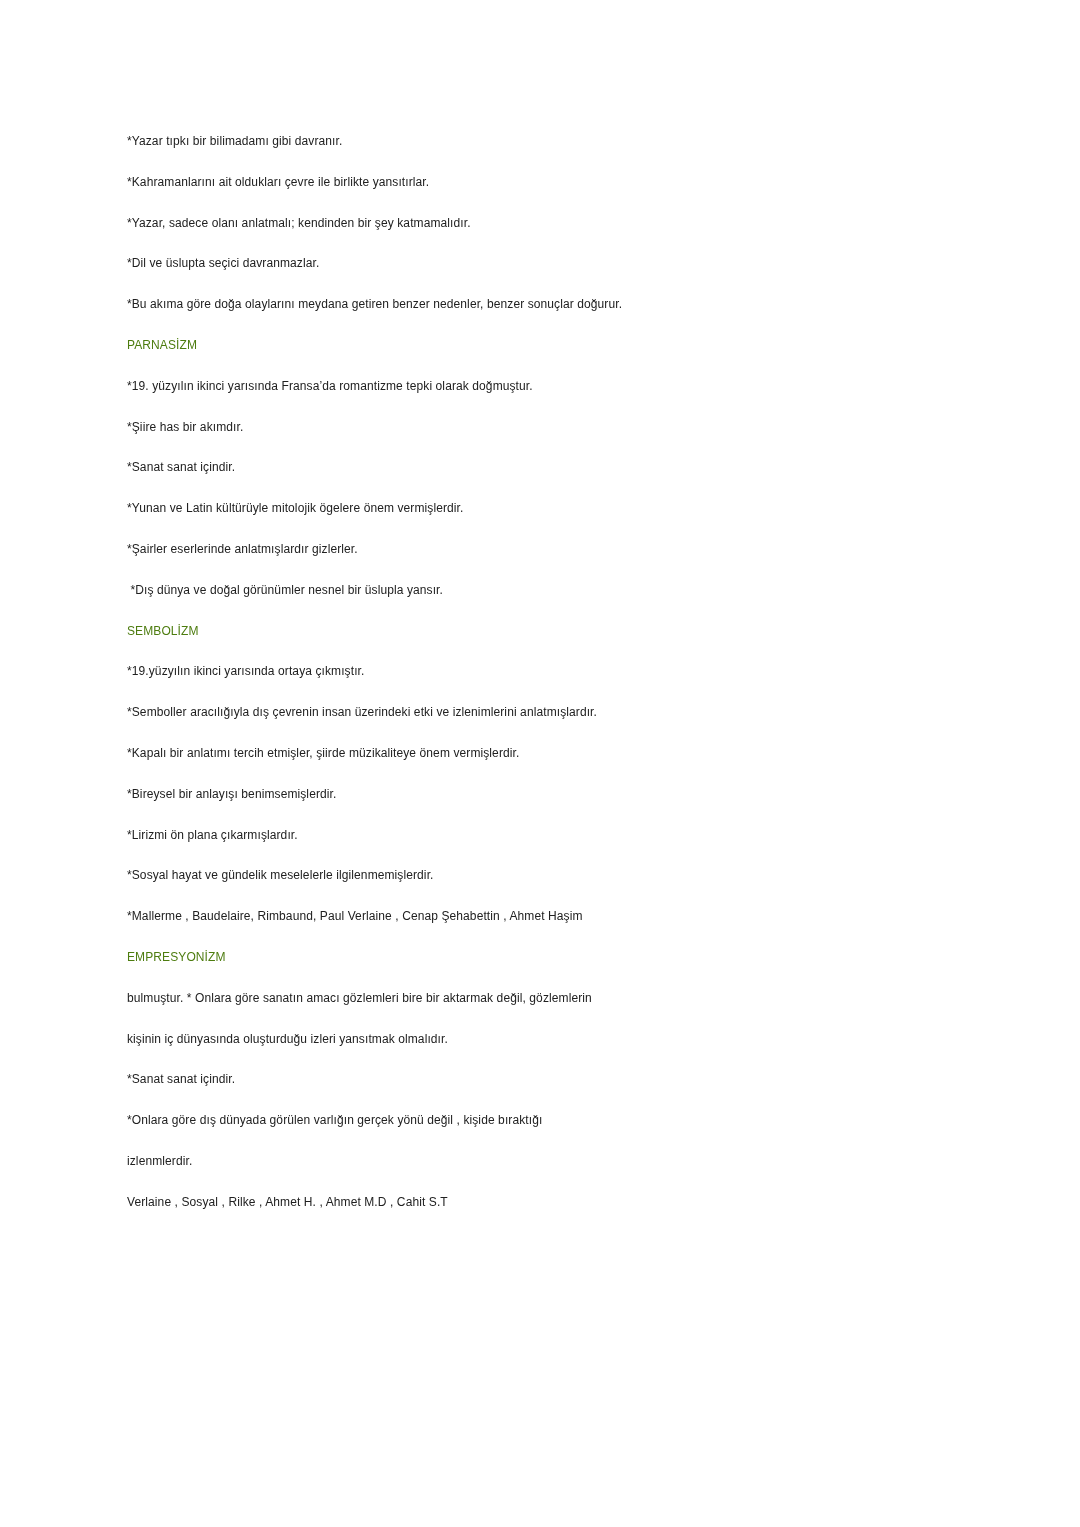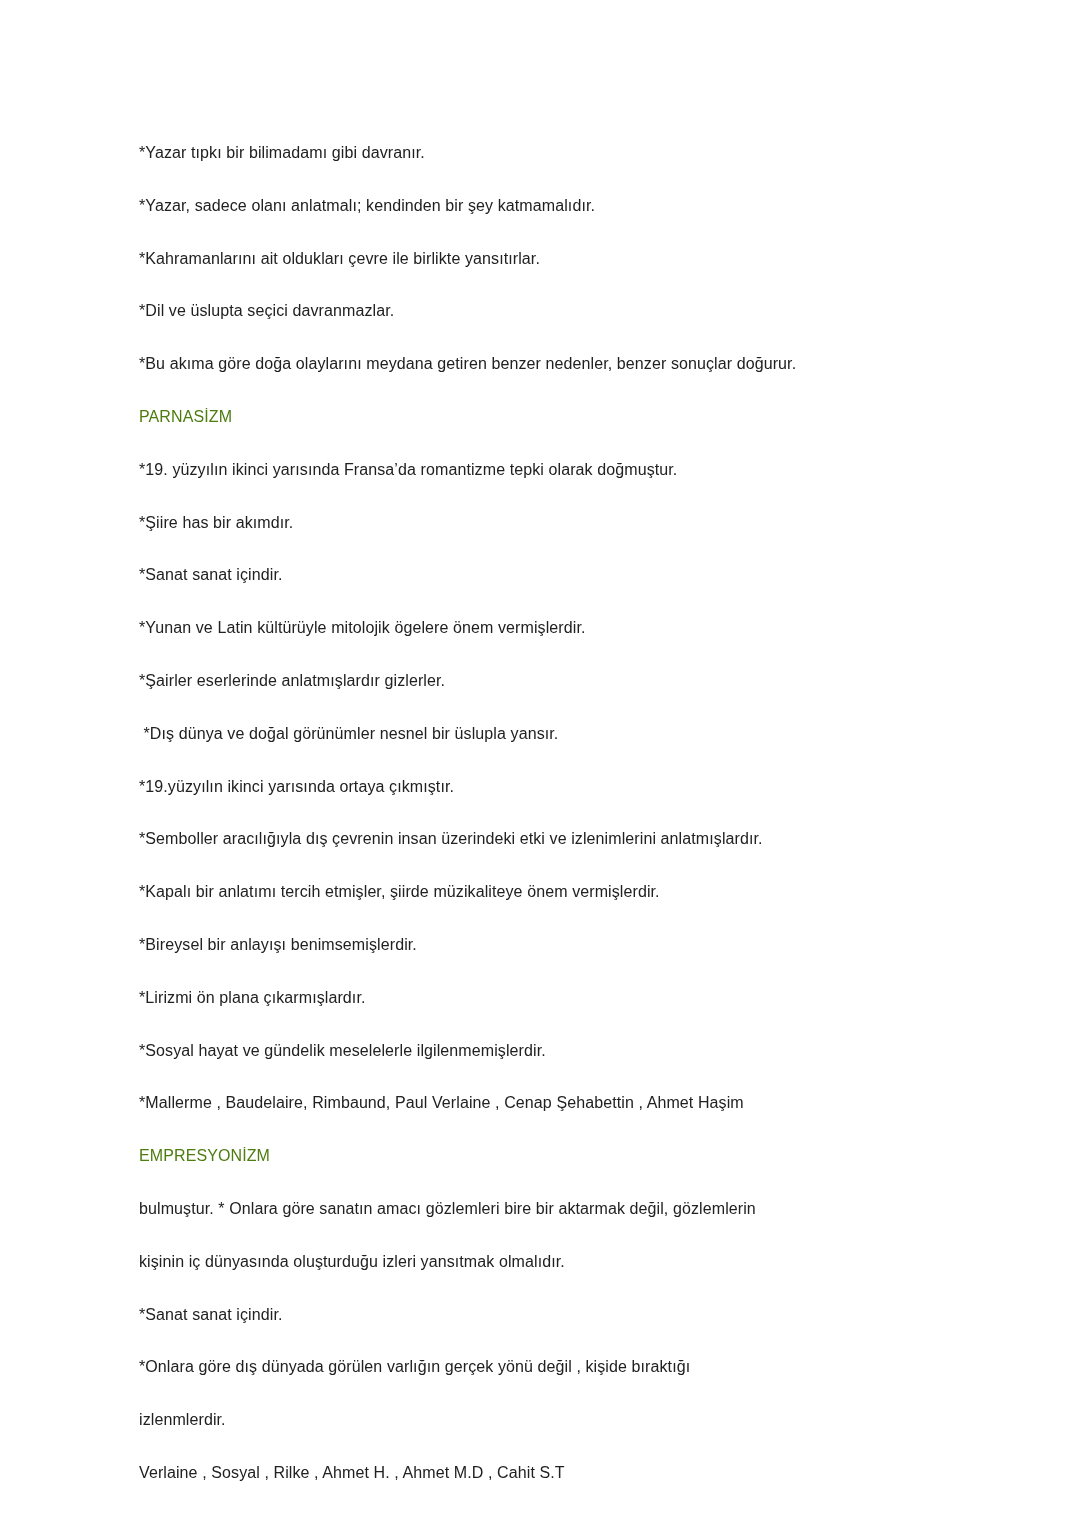--- a/index.html
+++ b/index.html
@@ -14,55 +14,56 @@
     overflow: hidden;
   }
   .page {
     box-sizing: border-box;
     width: 1080px;
     height: 1527px;
     padding: 121px 70px 0 127px;
     background: #ffffff;
   }
   .page p {
-    margin: 12px;
-    font-size: 16px;
+    margin: 0;
+    font-size: 12px;
     line-height: 40.8px;
     color: #212121;
     white-space: pre-wrap;
     letter-spacing: 0.1px;
   }
   .page p.heading {
     color: #4d7c0f;
   }
 </style>
 </head>
 <body>
 
 <div class="page">
 
   <section>
     <p>*Yazar tıpkı bir bilimadamı gibi davranır.</p>
+    <p>*Kahramanlarını ait oldukları çevre ile birlikte yansıtırlar.</p>
     <p>*Yazar, sadece olanı anlatmalı; kendinden bir şey katmamalıdır.</p>
-    <p>*Kahramanlarını ait oldukları çevre ile birlikte yansıtırlar.</p>
     <p>*Dil ve üslupta seçici davranmazlar.</p>
     <p>*Bu akıma göre doğa olaylarını meydana getiren benzer nedenler, benzer sonuçlar doğurur.</p>
   </section>
 
   <section>
     <p class="heading">PARNASİZM</p>
     <p>*19. yüzyılın ikinci yarısında Fransa’da romantizme tepki olarak doğmuştur.</p>
     <p>*Şiire has bir akımdır.</p>
     <p>*Sanat sanat içindir.</p>
     <p>*Yunan ve Latin kültürüyle mitolojik ögelere önem vermişlerdir.</p>
     <p>*Şairler eserlerinde anlatmışlardır gizlerler.</p>
     <p> *Dış dünya ve doğal görünümler nesnel bir üslupla yansır.</p>
   </section>
 
   <section>
+    <p class="heading">SEMBOLİZM</p>
     <p>*19.yüzyılın ikinci yarısında ortaya çıkmıştır.</p>
     <p>*Semboller aracılığıyla dış çevrenin insan üzerindeki etki ve izlenimlerini anlatmışlardır.</p>
     <p>*Kapalı bir anlatımı tercih etmişler, şiirde müzikaliteye önem vermişlerdir.</p>
     <p>*Bireysel bir anlayışı benimsemişlerdir.</p>
     <p>*Lirizmi ön plana çıkarmışlardır.</p>
     <p>*Sosyal hayat ve gündelik meselelerle ilgilenmemişlerdir.</p>
     <p>*Mallerme , Baudelaire, Rimbaund, Paul Verlaine , Cenap Şehabettin , Ahmet Haşim</p>
   </section>
 
   <section>

